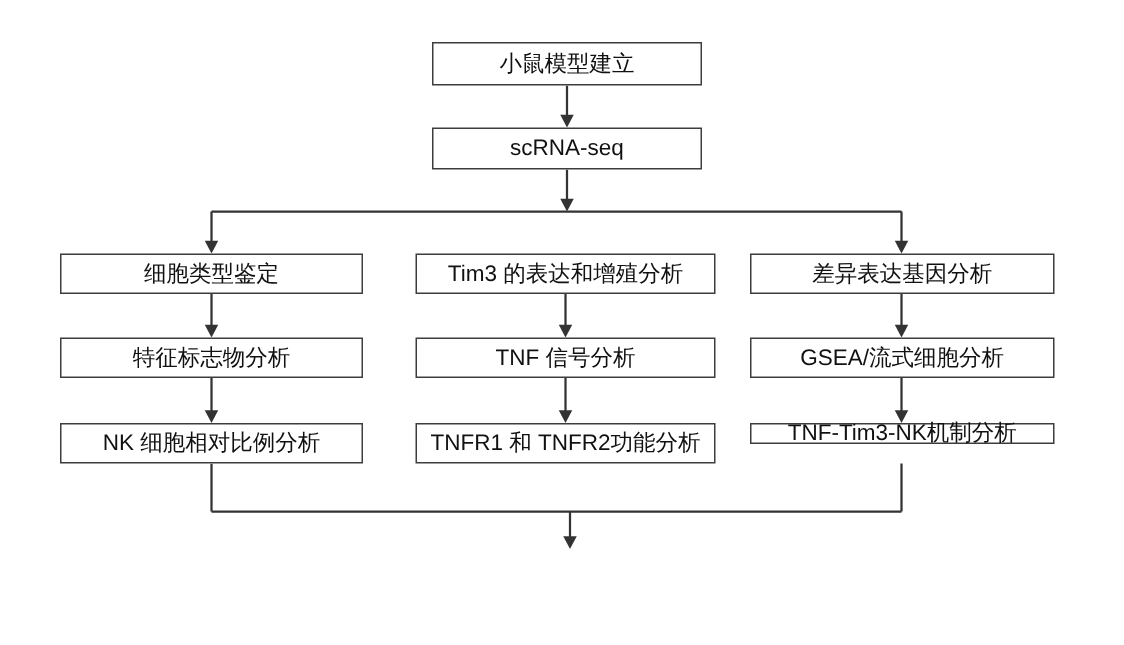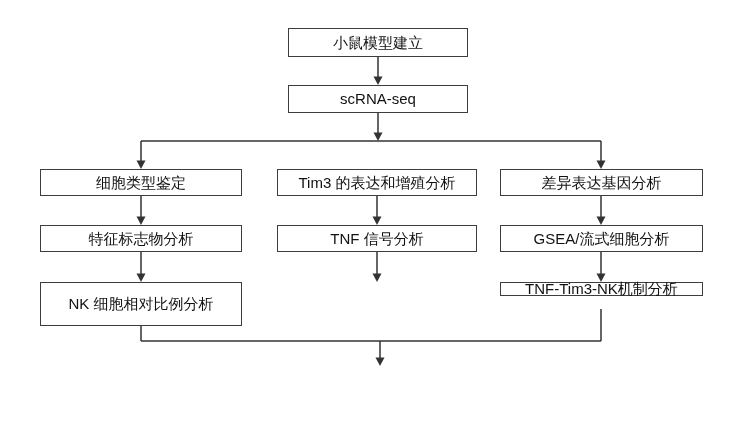--- a/index.html
+++ b/index.html
@@ -94,29 +94,32 @@
   <div class="node" style="left:288px;top:85px;width:180px;height:28px">
     <span>scRNA-seq</span>
   </div>
 
   <div class="node" style="left:40px;top:225px;width:202px;height:27px">
     <span>特征标志物分析</span>
   </div>
   <div class="node" style="left:40px;top:169px;width:202px;height:27px">
     <span>细胞类型鉴定</span>
   </div>
-  <div class="node" style="left:40px;top:282px;width:202px;height:44px">
+  <div class="node" style="left:40px;top:282px;width:202px;height:27px">
     <span>NK 细胞相对比例分析</span>
   </div>
 
   <div class="node" style="left:277px;top:169px;width:200px;height:27px">
     <span>Tim3 的表达和增殖分析</span>
   </div>
   <div class="node" style="left:277px;top:225px;width:200px;height:27px">
     <span>TNF 信号分析</span>
+  </div>
+  <div class="node" style="left:277px;top:282px;width:200px;height:27px">
+    <span>TNFR1 和 TNFR2功能分析</span>
   </div>
 
   <div class="node" style="left:500px;top:225px;width:203px;height:27px">
     <span>GSEA/流式细胞分析</span>
   </div>
   <div class="node" style="left:500px;top:169px;width:203px;height:27px">
     <span>差异表达基因分析</span>
   </div>
   <div class="node" style="left:500px;top:282px;width:203px;height:14px">
     <span>TNF-Tim3-NK机制分析</span>

